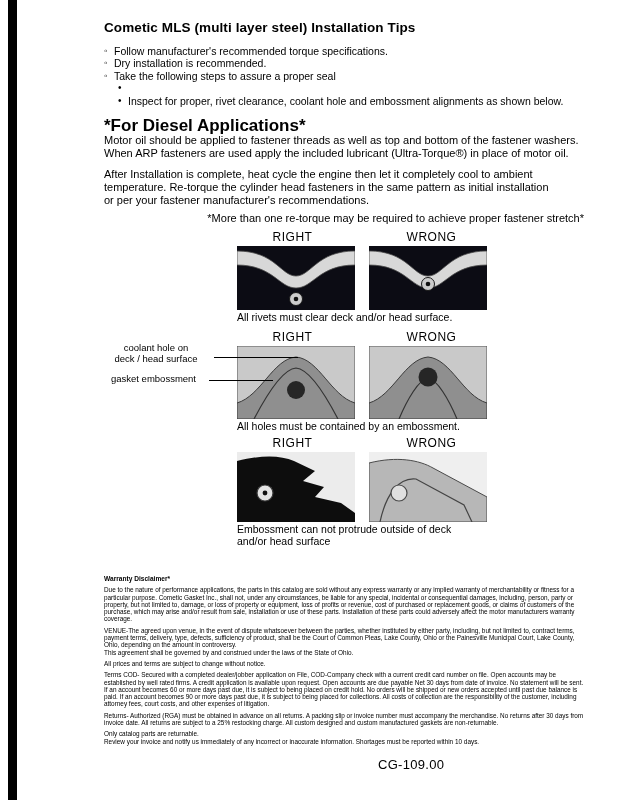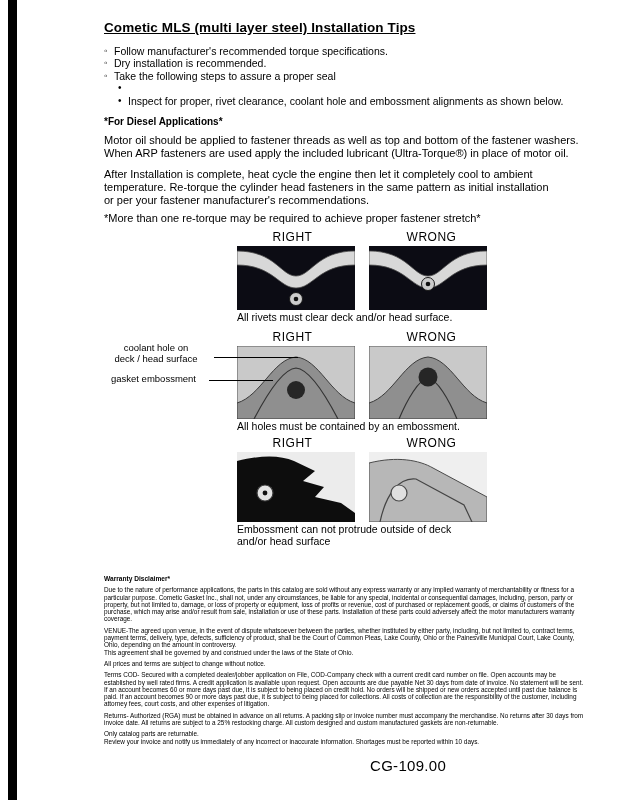--- a/index.html
+++ b/index.html
@@ -1,47 +1,47 @@
 <!DOCTYPE html>
 <html><head>
 <meta charset="utf-8">
 <style>
   html,body{margin:0;padding:0;}
   body{width:618px;height:800px;background:#ffffff;font-family:"Liberation Sans",sans-serif;color:#000;}
   .page{position:relative;width:618px;height:800px;background:#ffffff;overflow:hidden;}
   .leftbar{position:absolute;left:8px;top:0;width:9px;height:100%;background:#000;}
-  .title{position:absolute;left:104px;top:20px;font-size:13.5px;font-weight:bold;text-decoration:underline;letter-spacing:.1px;}
+  .title{position:absolute;left:104px;top:20px;font-size:13.5px;font-weight:bold;letter-spacing:.1px;}
   .tips{position:absolute;left:104px;top:45px;font-size:10.5px;line-height:12.4px;}
   .tip{display:flex;align-items:flex-start;}
   .tip .bullet{flex:0 0 10px;width:10px;font-size:10px;}
   .tip.sub{margin-left:14px;}
-  .diesel-heading{position:absolute;left:104px;top:116px;font-size:10px;font-weight:bold;}
+  .diesel-heading{position:absolute;left:104px;top:116px;font-size:17px;font-weight:bold;}
   .para{position:absolute;left:104px;width:480px;font-size:11px;line-height:13px;white-space:pre-line;}
   .p1{top:134px;}
   .p2{top:168px;}
-  .note{top:212px;}
+  .note{top:212px;text-align:right;}
   .figrow{position:absolute;left:237px;width:250px;}
   .row1{top:230px;}
   .row2{top:330px;}
   .row3{top:436px;}
   .figlabels{display:flex;gap:28px;margin-bottom:2px;}
   .figlabel{width:118px;text-align:center;font-size:12px;letter-spacing:.5px;}
   .figimgs{display:flex;gap:14px;}
   .figimgs svg{display:block;}
   .figcaption{margin-top:1px;font-size:10.5px;line-height:12px;white-space:pre-line;}
   .ann{position:absolute;text-align:center;font-size:9.5px;line-height:11px;white-space:pre-line;}
   .ann1{left:100px;top:342px;width:112px;}
   .ann2{left:100px;top:373px;width:107px;}
   .annline{position:absolute;height:0;border-top:1px solid #000;z-index:5;}
   .line1{left:214px;top:357px;width:84px;}
   .line2{left:209px;top:380px;width:64px;}
   .warranty{position:absolute;left:104px;top:575px;width:484px;font-size:6.4px;line-height:7.3px;}
   .whead{font-weight:bold;margin-bottom:4px;font-size:6.6px;}
   .wpara{margin-bottom:4px;white-space:pre-line;}
-  .footer{position:absolute;left:370px;top:757px;font-size:15px;letter-spacing:.3px;}
+  .footer{position:absolute;left:378px;top:757px;font-size:13px;letter-spacing:.3px;}
 </style>
 </head>
 <body>
 
 <div class="page">
   <div class="leftbar"></div>
 
   <div class="title">Cometic MLS (multi layer steel) Installation Tips</div>
 
   <div class="tips">

